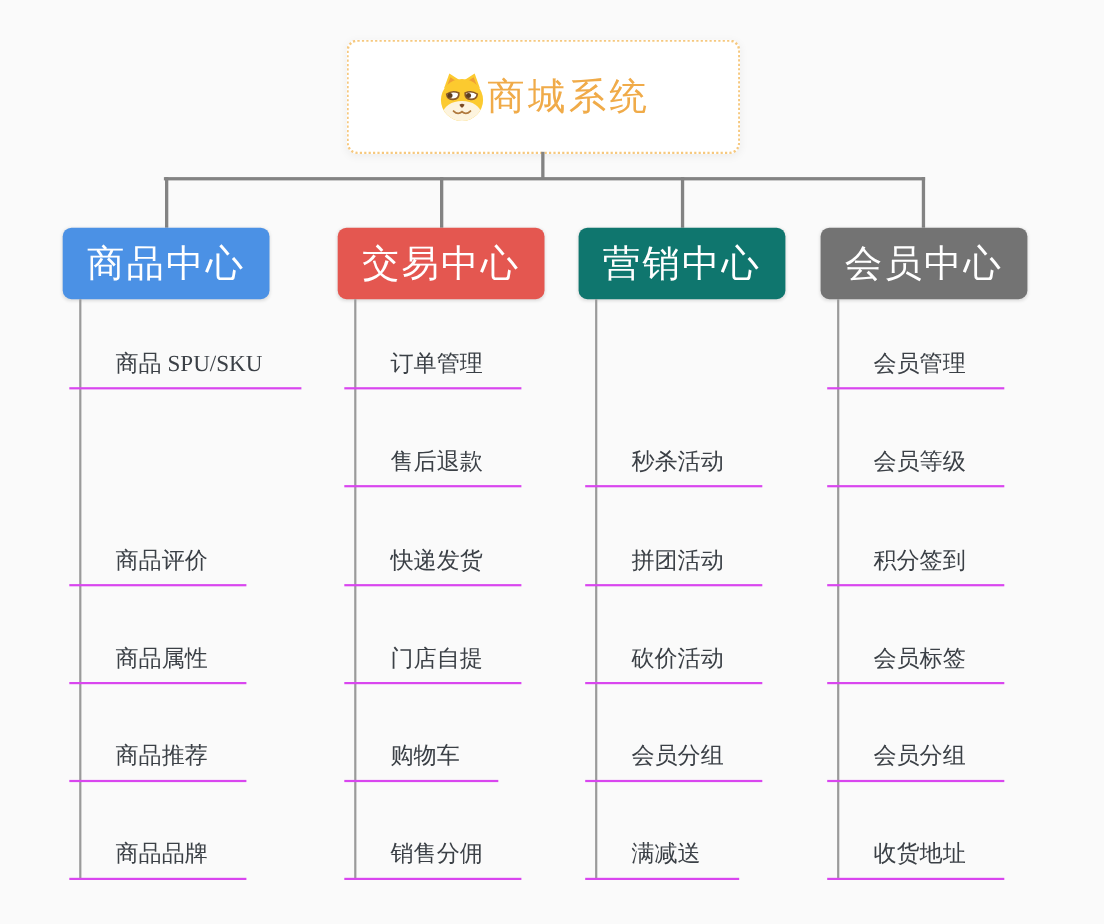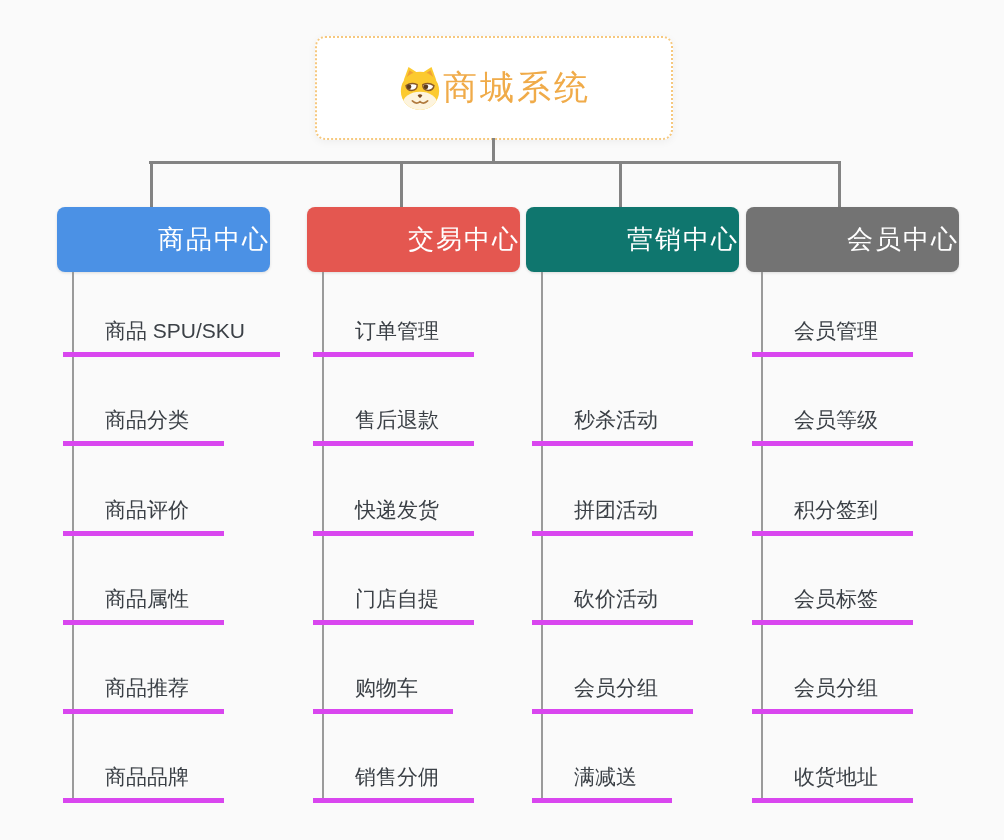--- a/index.html
+++ b/index.html
@@ -34,35 +34,36 @@
   .conn-drop.d3{left:838px;}
 
   
   .branch-col{position:absolute;top:207px;width:260px;height:600px;}
   .branch-col.c0{left:57px;}
   .branch-col.c1{left:307px;}
   .branch-col.c2{left:526px;}
   .branch-col.c3{left:746px;}
 
   .branch-head{
-    position:absolute;left:0;top:0;width:213px;height:65px;
+    position:absolute;left:0;top:0;width:188px;height:65px;
     border-radius:8px;
-    color:#ffffff;font-size:26px;letter-spacing:2px;
-    display:flex;align-items:center;justify-content:flex-end;
+    color:#ffffff;font-size:34px;letter-spacing:2px;
+    display:flex;align-items:center;justify-content:center;
     box-shadow:0 1px 3px rgba(0,0,0,.12);
   }
 
   .rail{position:absolute;left:15px;top:65px;width:2px;height:528px;background:#9a9a9a;}
 
   .leaf{
     position:absolute;left:6px;
     white-space:nowrap;
     font-size:21px;line-height:29px;color:#3b4046;
     padding:0 35px 7px 42px;
-    border-bottom:5px solid #d946ef;
+    border-bottom:2px solid #d946ef;
+    font-family:Liberation Serif, serif;
   }
   .leaf.r0{top:109px;}
   .leaf.r1{top:198px;}
   .leaf.r2{top:288px;}
   .leaf.r3{top:377px;}
   .leaf.r4{top:466px;}
   .leaf.r5{top:555px;}
 </style>
 </head>
 <body>
@@ -103,21 +104,20 @@
   <div class="conn conn-drop d1"></div>
   <div class="conn conn-drop d2"></div>
   <div class="conn conn-drop d3"></div>
 
   <div class="branch-col c0">
     <div class="branch-head" style="background: rgb(75, 145, 229);">
       <span>商品中心</span>
     </div>
     <div class="rail"></div>
     <div class="leaf r0">商品 SPU/SKU</div>
-    <div class="leaf r1">商品分类</div>
     <div class="leaf r2">商品评价</div>
     <div class="leaf r3">商品属性</div>
     <div class="leaf r4">商品推荐</div>
     <div class="leaf r5">商品品牌</div>
   </div>
 
   <div class="branch-col c1">
     <div class="branch-head" style="background: rgb(228, 87, 80);">
       <span>交易中心</span>
     </div>

